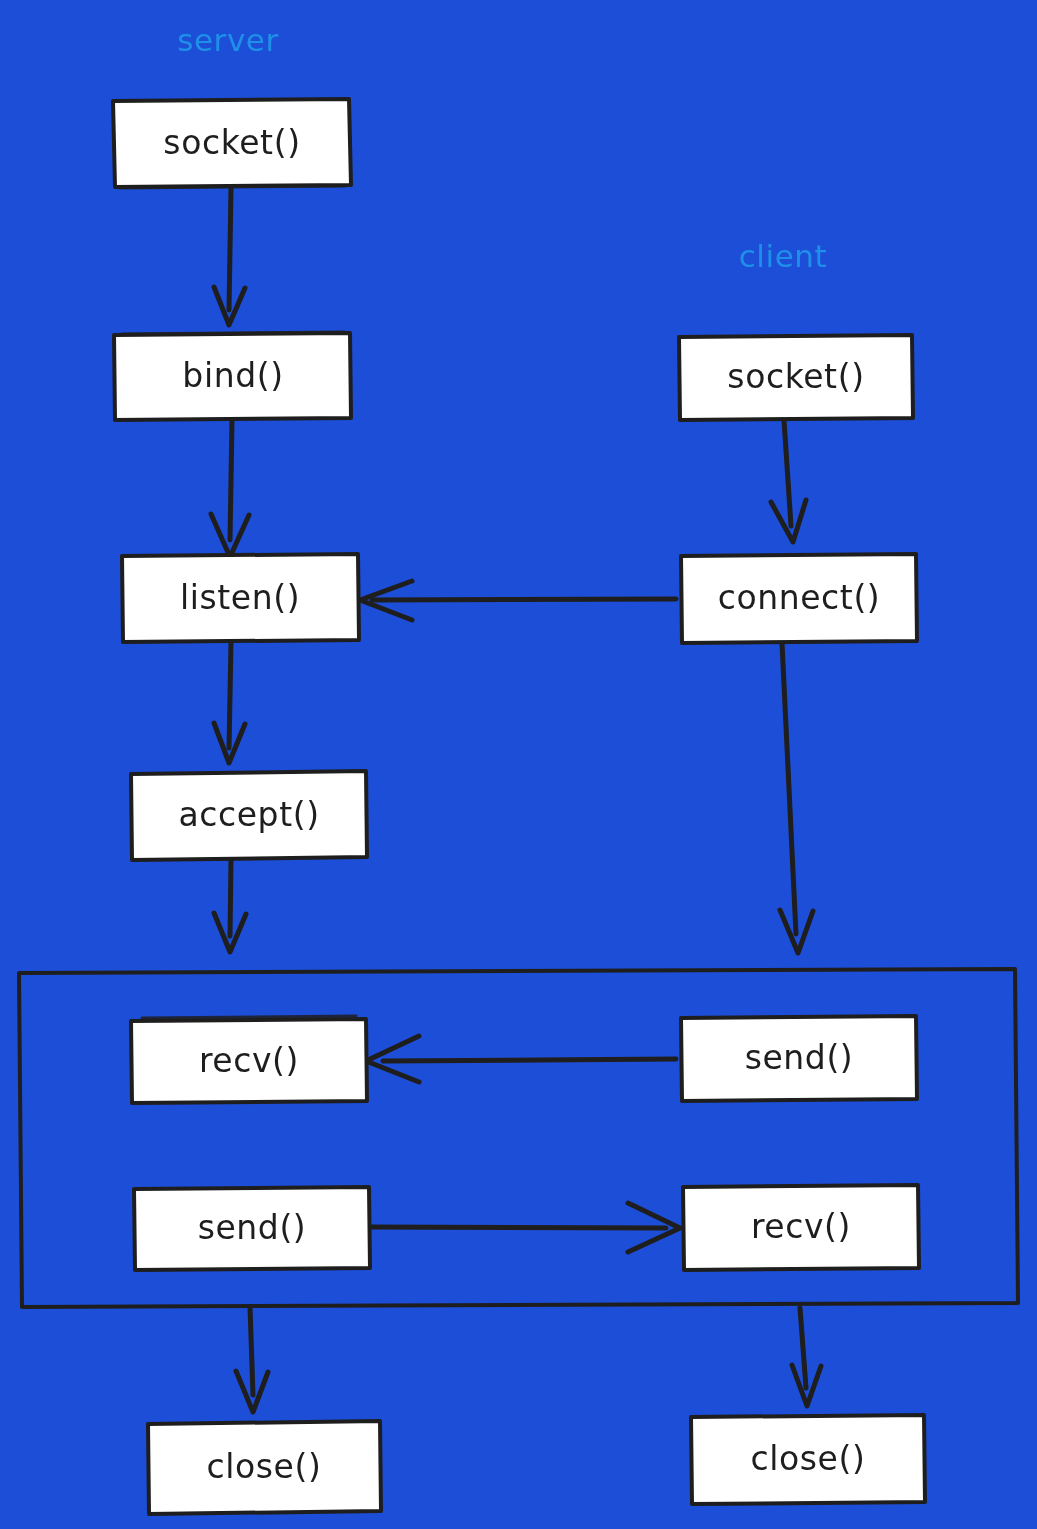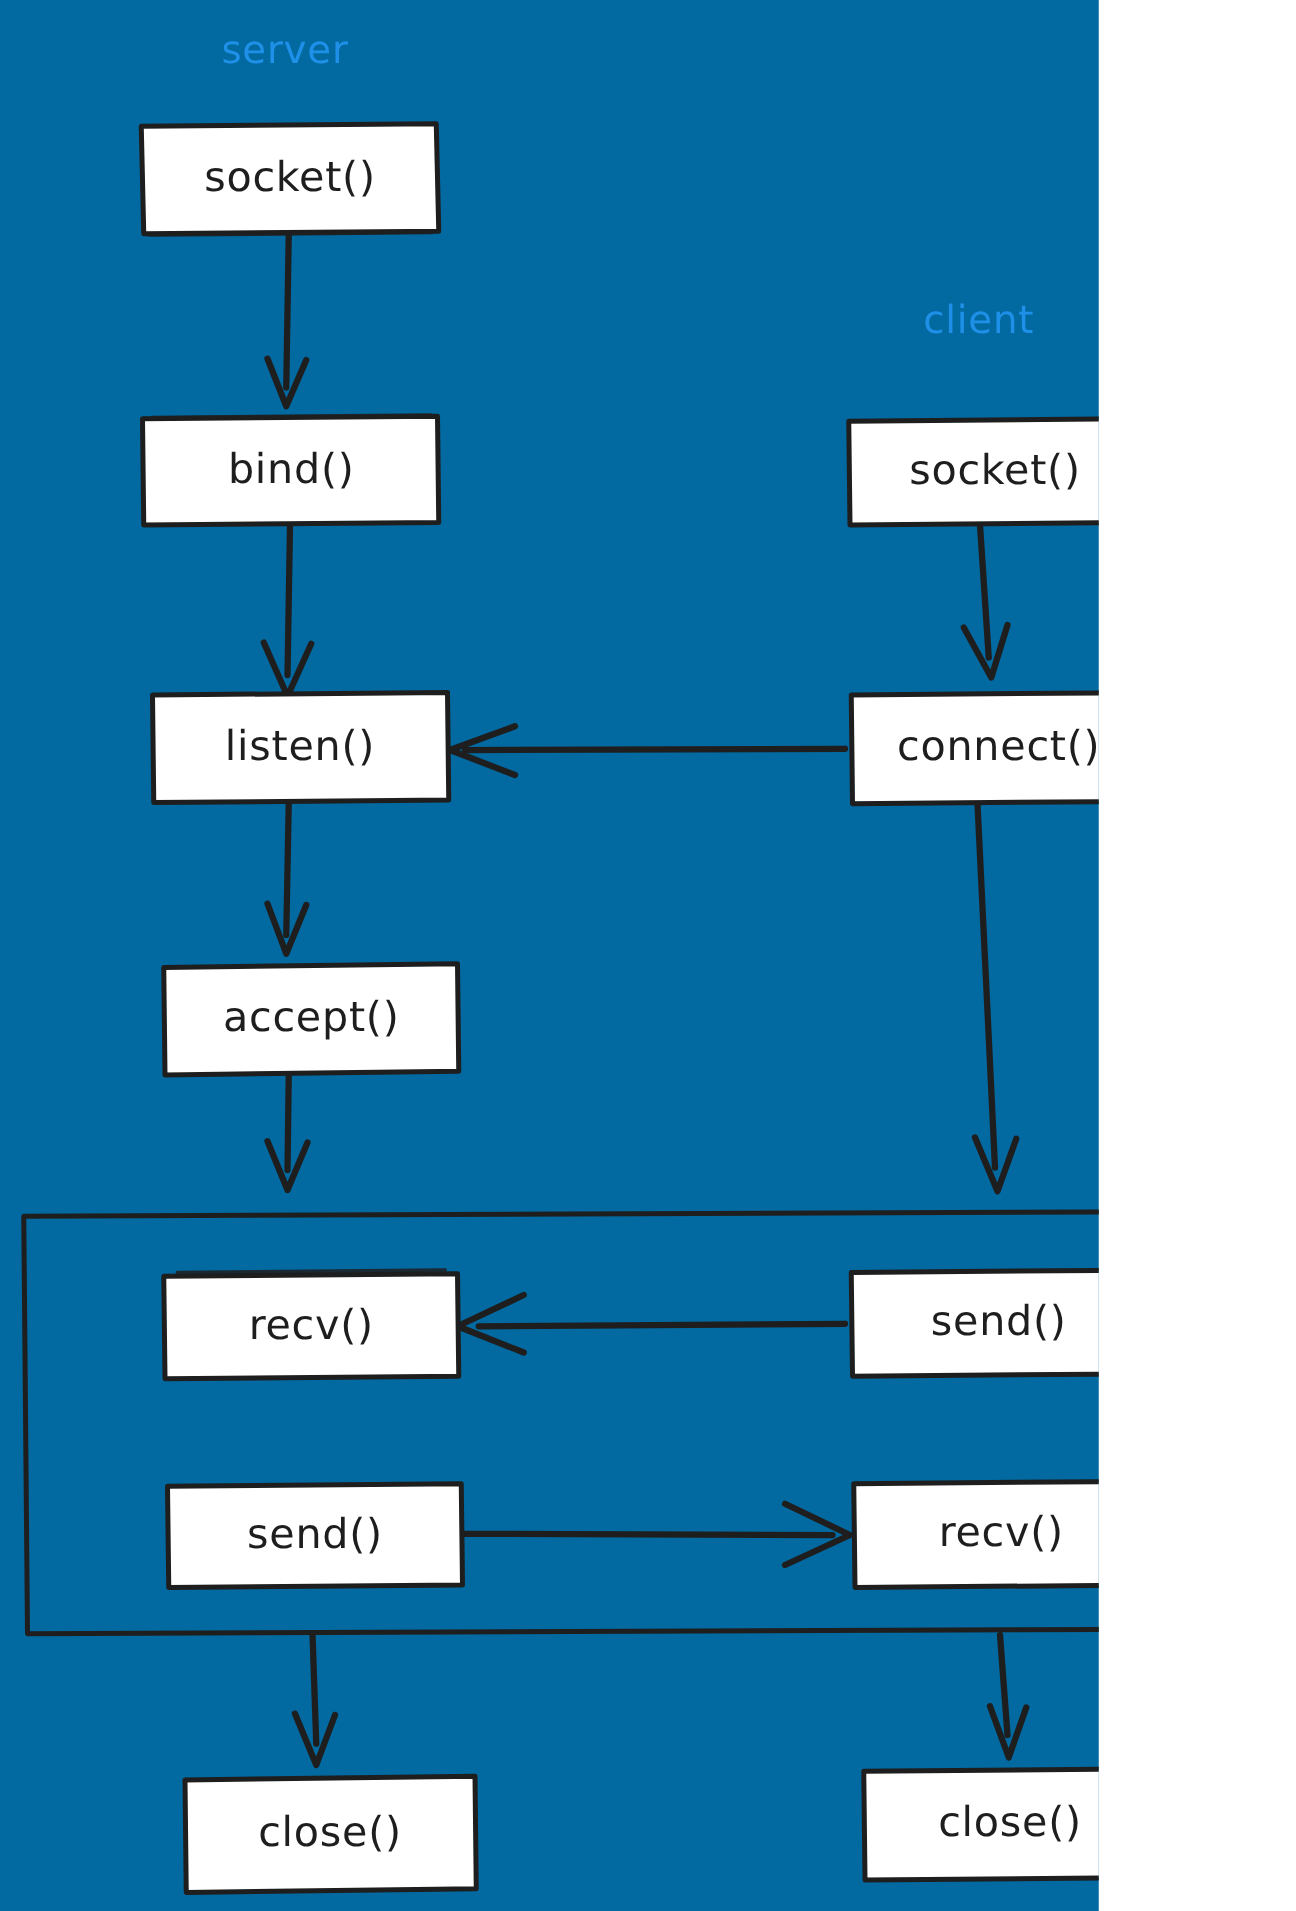--- a/index.html
+++ b/index.html
@@ -6,23 +6,23 @@
   html, body {
     margin: 0;
     padding: 0;
     background: #ffffff;
   }
   body {
     font-family: "DejaVu Sans", sans-serif;
   }
   #diagram-root {
     position: relative;
-    width: 879px;
+    width: 1037px;
     height: 1529px;
-    background: #0369a1;
+    background: #1d4ed8;
     overflow: hidden;
   }
   svg#diagram-svg {
     position: absolute;
     left: 0;
     top: 0;
     width: 1037px;
     height: 1529px;
     display: block;
   }

